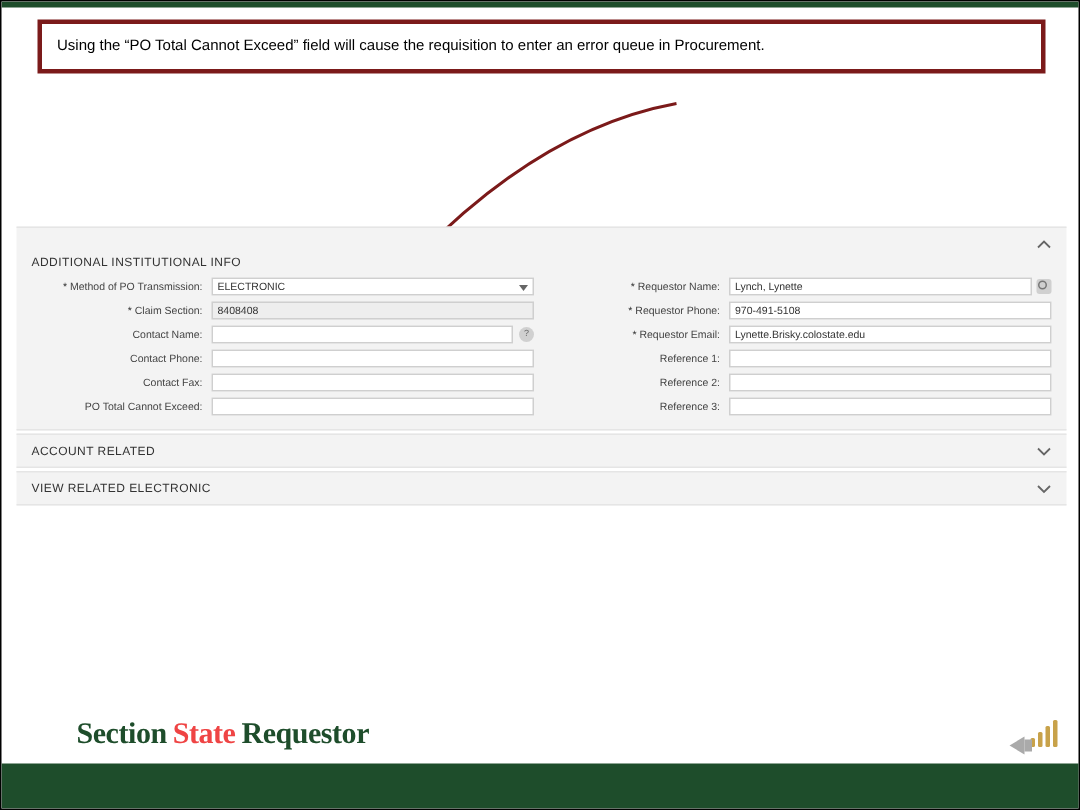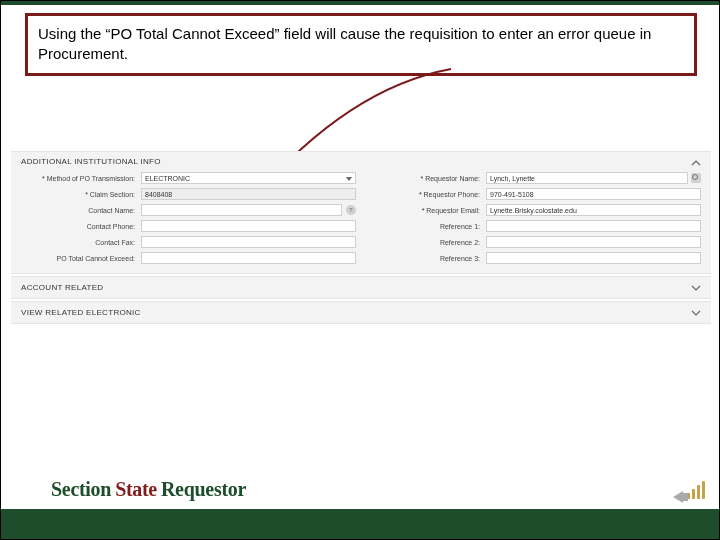--- a/index.html
+++ b/index.html
@@ -7,33 +7,33 @@
   .slide { position: relative; width: 720px; height: 540px; border: 1px solid #000; overflow: hidden; }
 
   
   .top-border { position: absolute; top: 0; left: 0; width: 720px; height: 4px; background: #1e4d2b; }
   .bottom-border { position: absolute; bottom: 0; left: 0; width: 720px; height: 30px; background: #1e4d2b; }
 
   
   .callout {
     position: absolute; top: 12px; left: 24px; width: 672px;
     border: 3px solid #7b1a1a; padding: 8px 10px;
-    font-size: 15px; line-height: 1.35; color: #000; background: #fff;
+    font-size: 10px; line-height: 1.35; color: #000; background: #fff;
   }
 
   
   .arrow-svg { position: absolute; top: 60px; left: 210px; width: 260px; height: 190px; pointer-events: none; }
 
   
   .form-canvas {
     position: absolute; top: 150px; left: 10px; width: 700px;
     font-size: 8px; color: #555;
   }
   .section {
-    background: #f3f3f3; padding: 5px 10px 5px 10px;
+    background: #f3f3f3; padding: 18px 10px 5px 10px;
     border-top: 1px solid #e5e5e5; border-bottom: 1px solid #e5e5e5;
     margin-bottom: 2px; position: relative;
   }
   .section-collapsed {
     background: #f3f3f3; padding: 6px 10px;
     border-top: 1px solid #e5e5e5; border-bottom: 1px solid #e5e5e5;
     margin-bottom: 2px; position: relative;
     font-size: 8px; letter-spacing: 0.3px; color: #333;
   }
   .section-title {
@@ -53,21 +53,21 @@
   .info-icn { width: 10px; height: 10px; border-radius: 50%; background: #d0d0d0; color: #666; font-size: 6px; display: inline-flex; align-items: center; justify-content: center; margin-left: 4px; flex-shrink: 0; }
   .lookup-icn { width: 10px; height: 10px; background: #d0d0d0; margin-left: 3px; flex-shrink: 0; border-radius: 2px; position: relative; }
   .lookup-icn::after { content: ""; position: absolute; width: 4px; height: 4px; border: 1px solid #777; border-radius: 50%; top: 1px; left: 1px; }
 
   
   .logo {
     position: absolute; left: 50px; bottom: 38px;
     font-family: "Times New Roman", serif; font-size: 20px; font-weight: bold;
     color: #1e4d2b; letter-spacing: -0.3px;
   }
-  .logo .gold { color: #7f1d1d; margin: 0 4px; display: inline-block; }
+  .logo .gold { color: #ef4444; margin: 0 4px; display: inline-block; }
 
   
   .audio {
     position: absolute; right: 14px; bottom: 36px;
     display: flex; align-items: flex-end;
   }
   .speaker { width: 0; height: 0; border-top: 6px solid transparent; border-bottom: 6px solid transparent; border-right: 10px solid #aaa; margin-right: 2px; position: relative; }
   .speaker::before { content: ""; position: absolute; left: 10px; top: -4px; width: 5px; height: 8px; background: #aaa; }
   .bars span { display: inline-block; width: 3px; background: #c8a24a; margin-left: 2px; border-radius: 1px; }
 </style>

